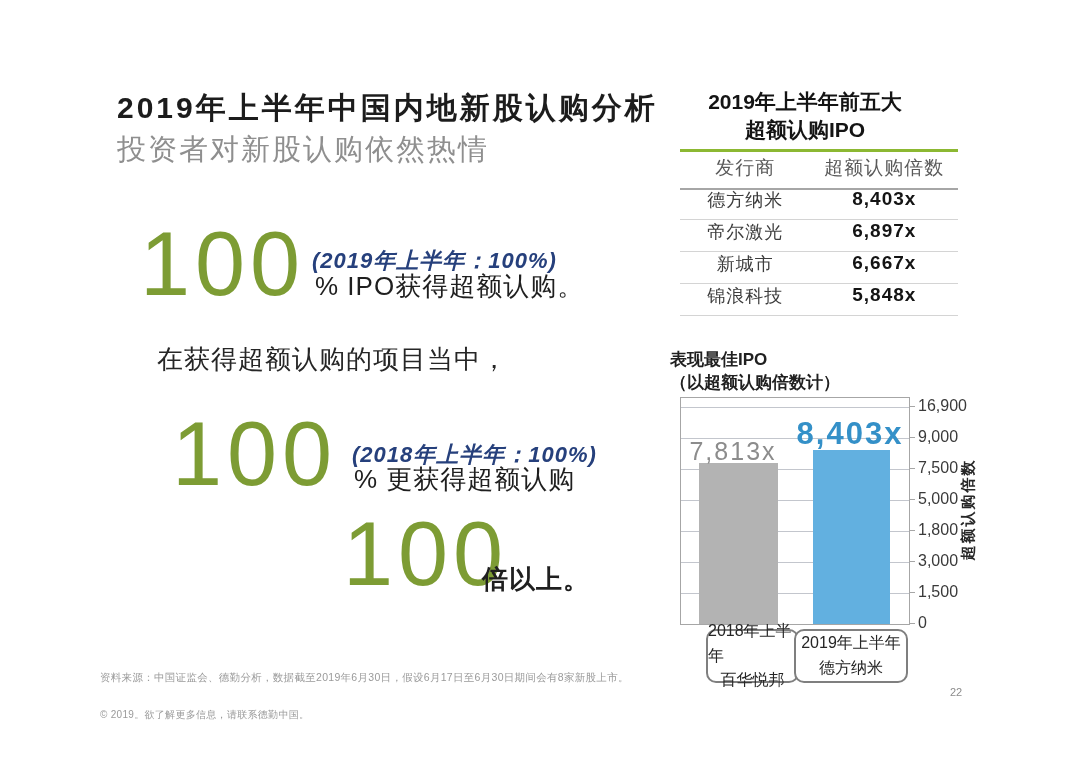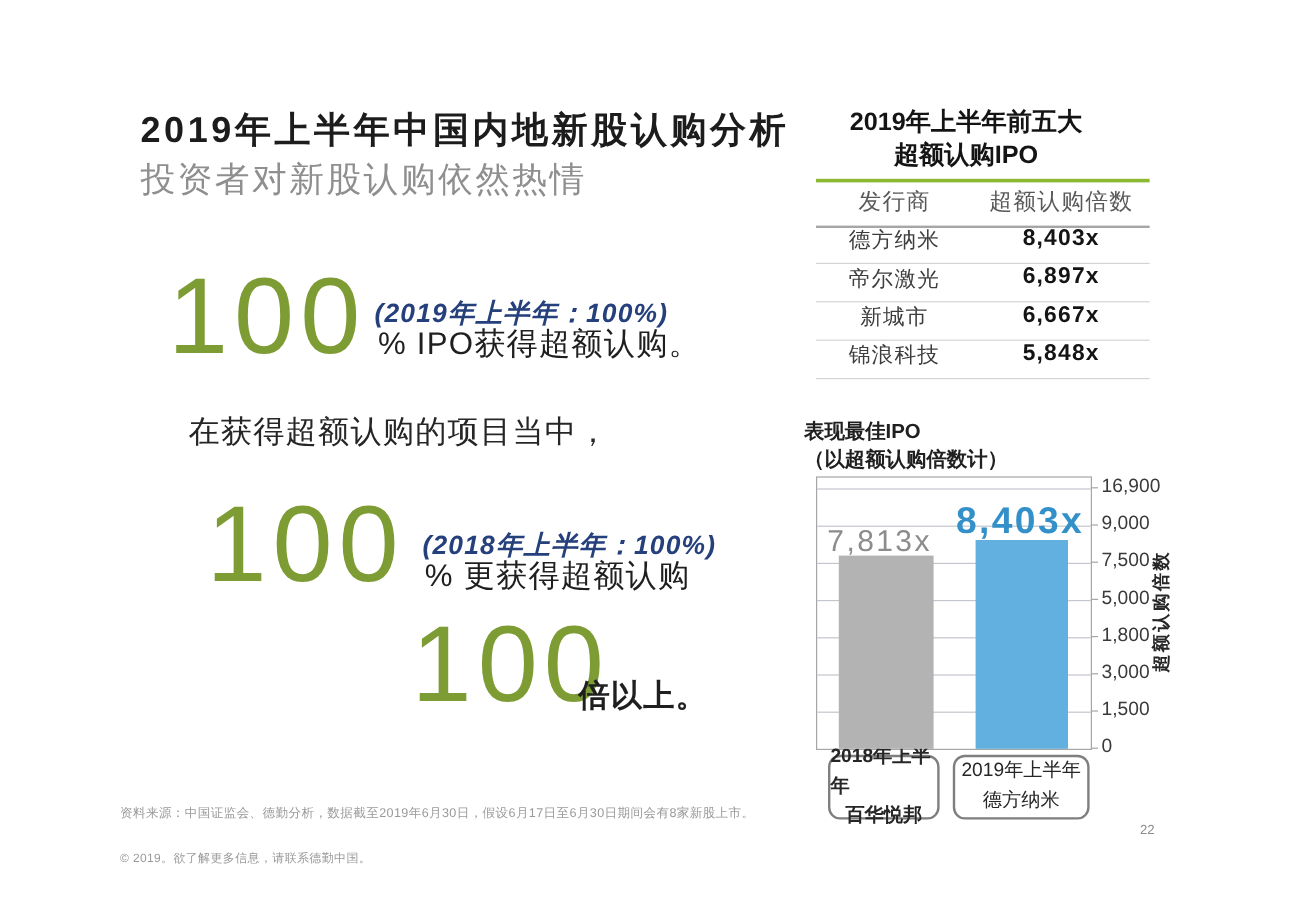--- a/index.html
+++ b/index.html
@@ -48,21 +48,21 @@
   .tick{position:absolute;left:0;width:6px;height:1px;background:#a6a6a6;}
   .ylab-col{left:918px;top:397px;width:60px;height:226px;}
   .ytick-label{position:absolute;left:0;font-size:16px;color:#3a3a3a;white-space:nowrap;}
   .y-axis-title{left:917px;top:500px;font-size:15px;font-weight:700;letter-spacing:2px;color:#262626;white-space:nowrap;transform:rotate(-90deg);}
   .bar-label{z-index:3;white-space:nowrap;letter-spacing:2px;transform:translateX(-50%);}
   .bar-label1{left:733px;top:437px;font-size:25px;font-weight:400;}
   .bar-label2{left:850px;top:416px;font-size:31px;font-weight:700;}
   .x-box{top:629px;height:54px;border:2px solid #7f7f7f;border-radius:10px;background:#fff;
          display:flex;flex-direction:column;justify-content:center;align-items:center;
          font-size:16px;line-height:1.55;color:#262626;box-sizing:border-box;}
-  .x-box1{left:690px;width:93px;font-weight:bold;}
+  .x-box1{left:706px;width:93px;}
   .x-box2{left:794px;width:114px;}
 </style>
 </head>
 <body>
 
 <div class="slide">
 
   <div class="abs main-title">2019年上半年中国内地新股认购分析</div>
   <div class="abs sub-title">投资者对新股认购依然热情</div>
 

